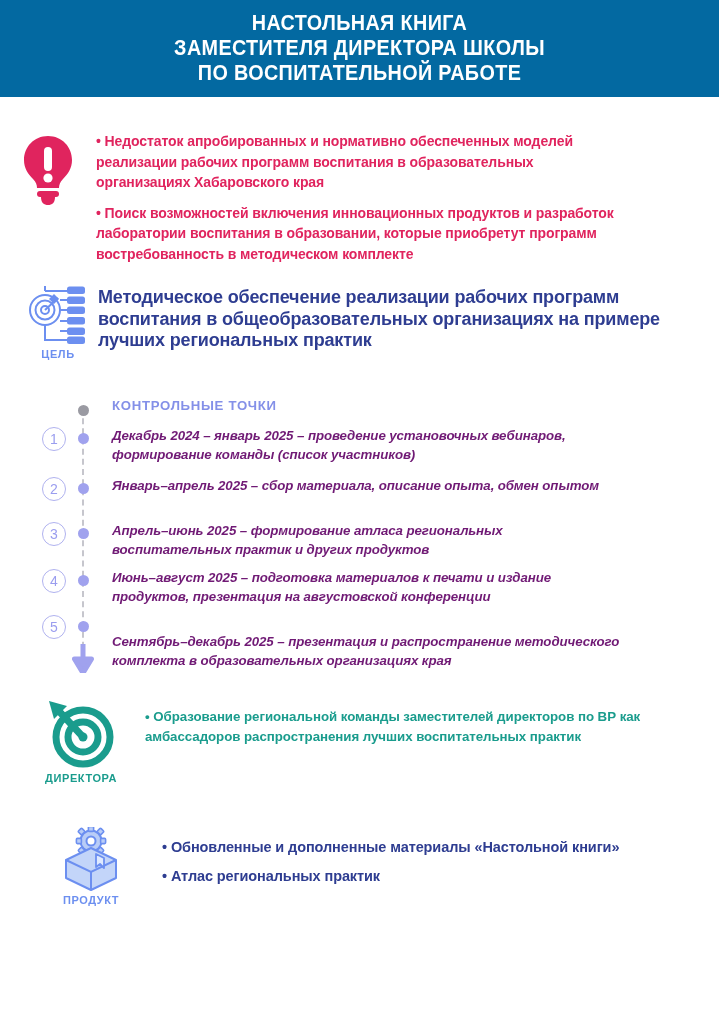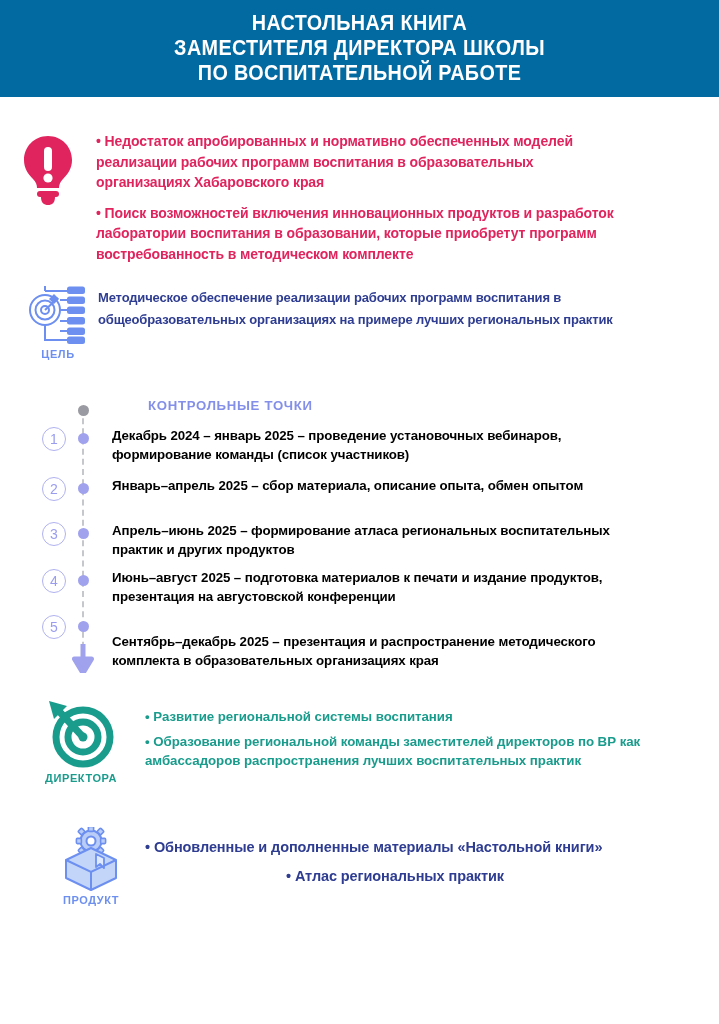--- a/index.html
+++ b/index.html
@@ -74,21 +74,21 @@
   
   .goal-icon { left: 27px; top: 283px; }
   .goal-block {
     position: absolute;
     left: 98px;
     top: 287px;
     width: 570px;
   }
   .goal-text {
     color: #2e3d91;
-    font-size: 13px;
+    font-size: 18px;
     font-weight: bold;
     line-height: 21.5px;
     margin: 0;
     letter-spacing: -0.15px;
   }
 
   
   .timeline {
     position: absolute;
     left: 0;
@@ -109,21 +109,20 @@
     width: 0;
   }
   .tl-head {
     position: absolute;
     left: 112px;
     top: 2px;
     color: #8490e8;
     font-size: 13.2px;
     font-weight: bold;
     letter-spacing: 0.7px;
-    margin-left: 36px;
   }
   .tl-dot {
     position: absolute;
     width: 11px;
     height: 11px;
     border-radius: 50%;
     left: 77.5px;
   }
   .tl-dot.gray { background: #9a9aa2; }
   .tl-dot.purple { background: #a0a2ee; }
@@ -139,25 +138,26 @@
     font-weight: normal;
     display: flex;
     align-items: center;
     justify-content: center;
     box-sizing: border-box;
   }
   .tl-text {
     position: absolute;
     left: 112px;
     width: 510px;
-    color: #000000;
+    color: #701a75;
     font-size: 13.3px;
     font-weight: bold;
     line-height: 19px;
     letter-spacing: -0.1px;
+    font-style: italic;
   }
   .tl-arrow {
     position: absolute;
     left: 72px;
     top: 248px;
     width: 22px;
     height: 29px;
   }
 
   
@@ -186,24 +186,24 @@
     position: absolute;
     left: 145px;
     top: 837px;
     width: 500px;
   }
   .product-para {
     color: #2e3d91;
     font-size: 14.5px;
     font-weight: bold;
     line-height: 21px;
-    margin: 0 0 8px 0;
+    margin: 0 0 8px 17px;
     letter-spacing: -0.1px;
   }
-  .product-para:last-child { margin-bottom: 0; text-align: center; }
+  .product-para:last-child { margin-bottom: 0; }
 </style>
 </head>
 <body>
 
 <div class="header-bar">
   <h1 class="header-title">НАСТОЛЬНАЯ КНИГА
 ЗАМЕСТИТЕЛЯ ДИРЕКТОРА ШКОЛЫ
 ПО ВОСПИТАТЕЛЬНОЙ РАБОТЕ</h1>
 </div>
 
@@ -292,21 +292,20 @@
       <circle cx="38" cy="40" r="15"></circle>
     </g>
     <circle cx="38" cy="40" r="4.5" fill="#1a9c8d"></circle>
     <path d="M38 40 L12 12" stroke="#1a9c8d" stroke-width="7" stroke-linecap="round"></path>
     <path d="M4 4 L22 9 L9 22 Z" fill="#1a9c8d"></path>
   </svg>
   <span class="sec-icon-caption">ДИРЕКТОРА</span>
 </div>
 
 <div class="result-block">
-  <p class="result-para">• Развитие региональной системы воспитания</p>
   <p class="result-para">• Образование региональной команды заместителей директоров по ВР как амбассадоров распространения лучших воспитательных практик</p>
 </div>
 
 <div class="sec-icon product-icon">
   <svg width="62" height="64" viewBox="0 0 62 64" aria-hidden="true">
 
     <g transform="translate(31,14)">
       <circle r="10.5" fill="#b9cdf7" stroke="#6c8ff0" stroke-width="2"></circle>
       <circle r="4.5" fill="#ffffff" stroke="#6c8ff0" stroke-width="2"></circle>
       <g fill="#b9cdf7" stroke="#6c8ff0" stroke-width="1.6">

